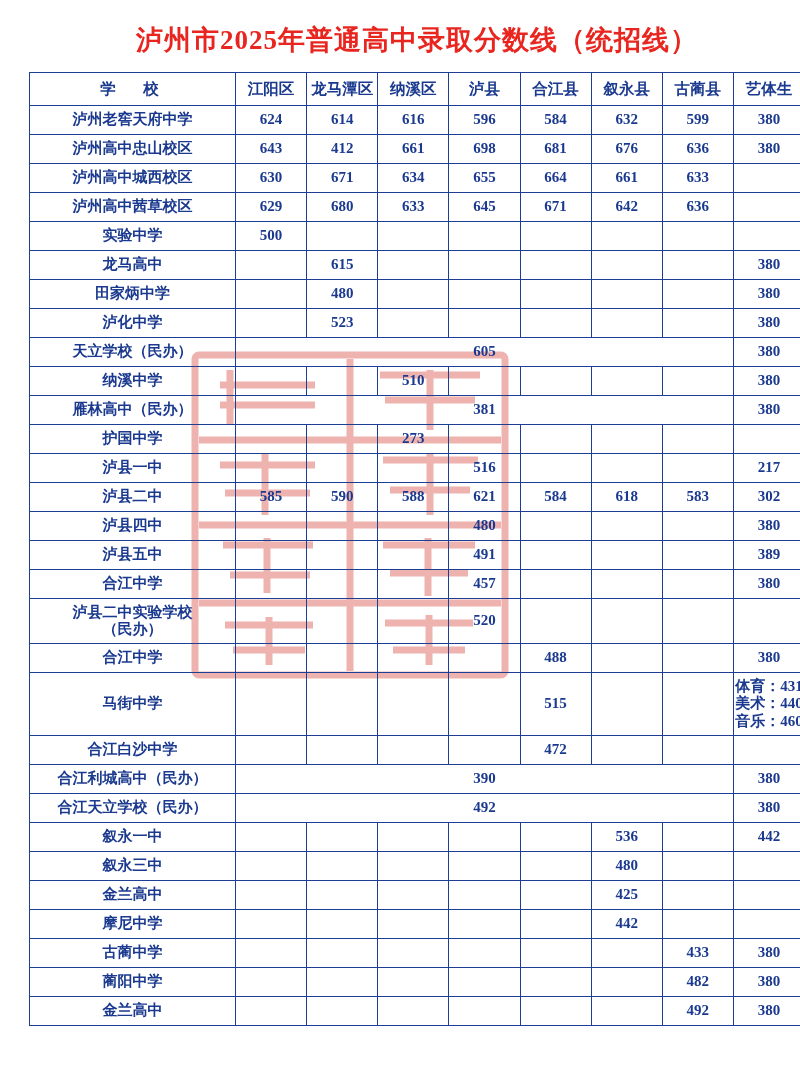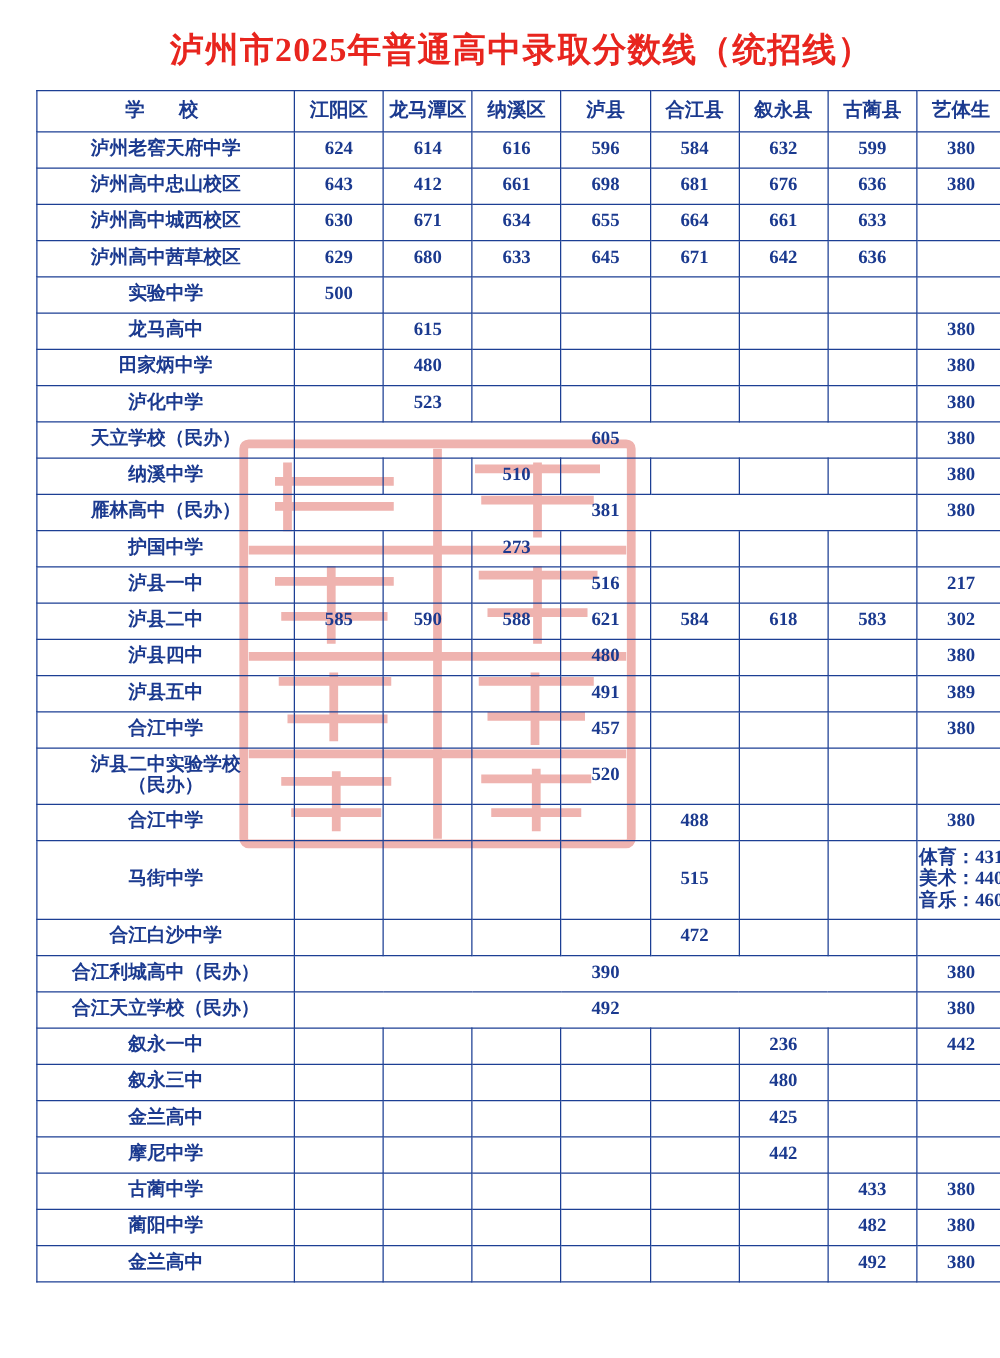--- a/index.html
+++ b/index.html
@@ -369,21 +369,21 @@
             <td class="num" colspan="7">492</td>
             <td class="num">380</td>
           </tr>
           <tr>
             <td class="col-school school-name">叙永一中</td>
             <td class="num"></td>
             <td class="num"></td>
             <td class="num"></td>
             <td class="num"></td>
             <td class="num"></td>
-            <td class="num">236</td>
+            <td class="num">536</td>
             <td class="num"></td>
             <td class="num">442</td>
           </tr>
           <tr>
             <td class="col-school school-name">叙永三中</td>
             <td class="num"></td>
             <td class="num"></td>
             <td class="num"></td>
             <td class="num"></td>
             <td class="num"></td>

